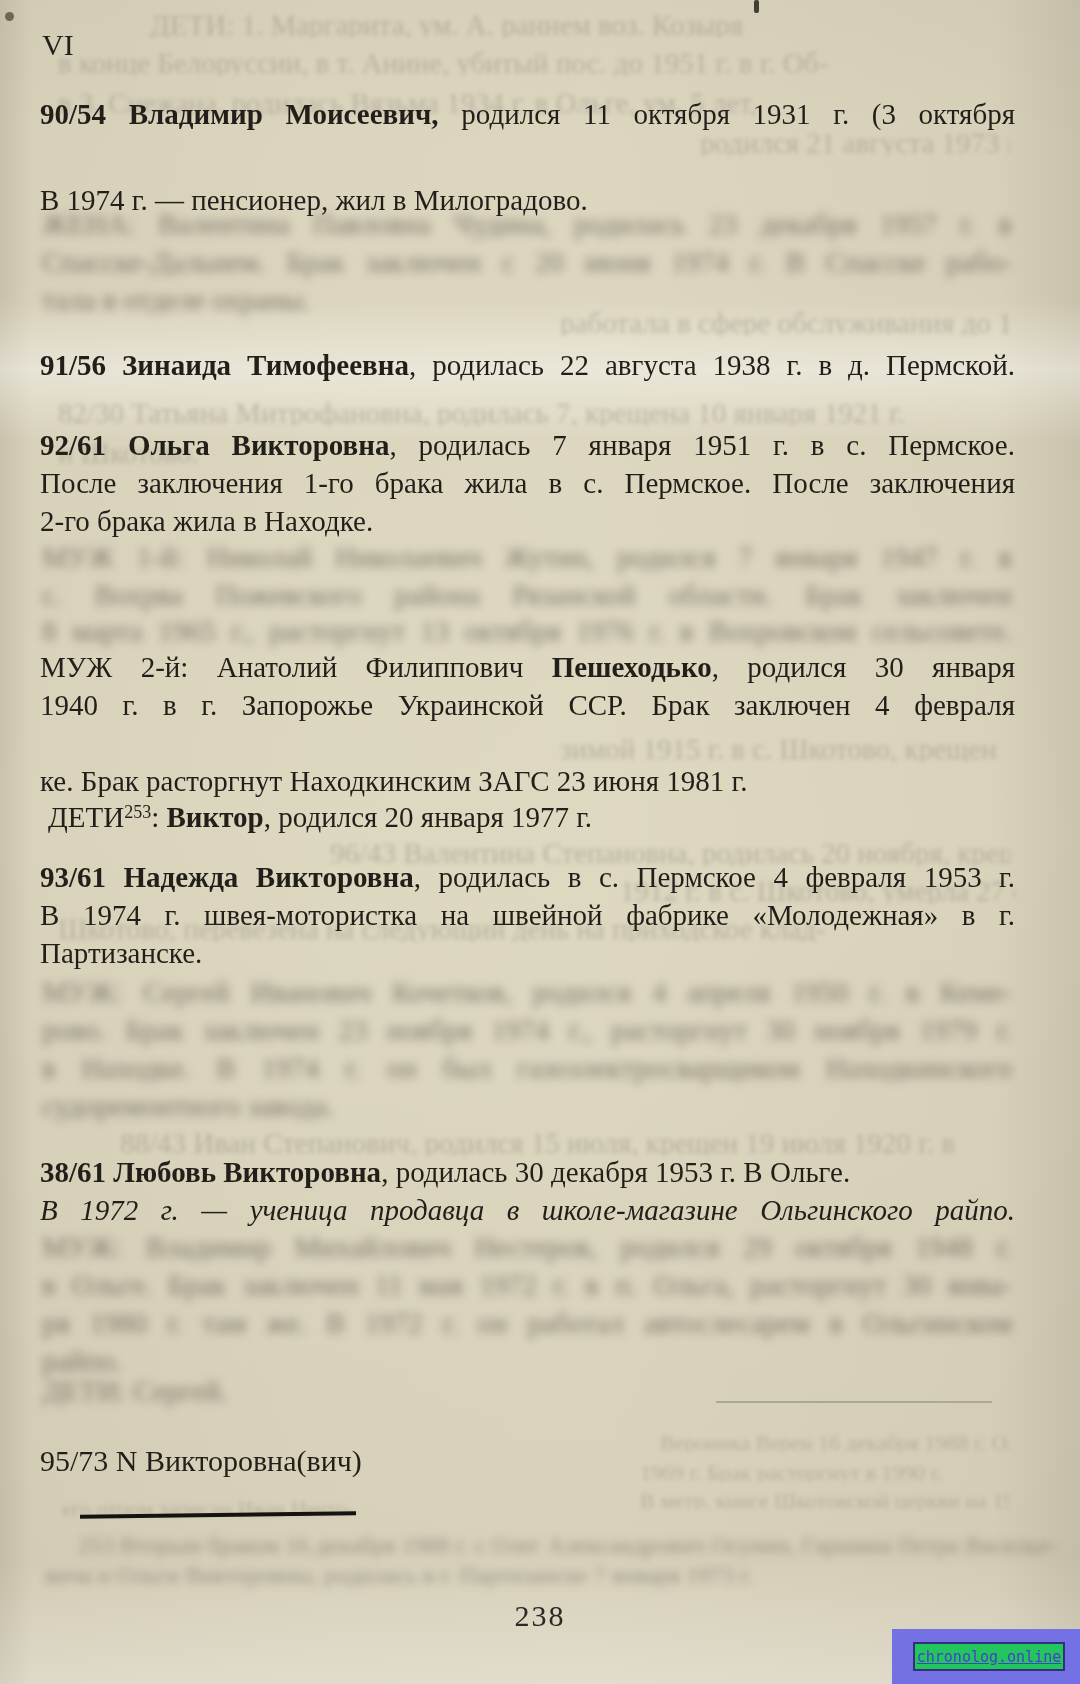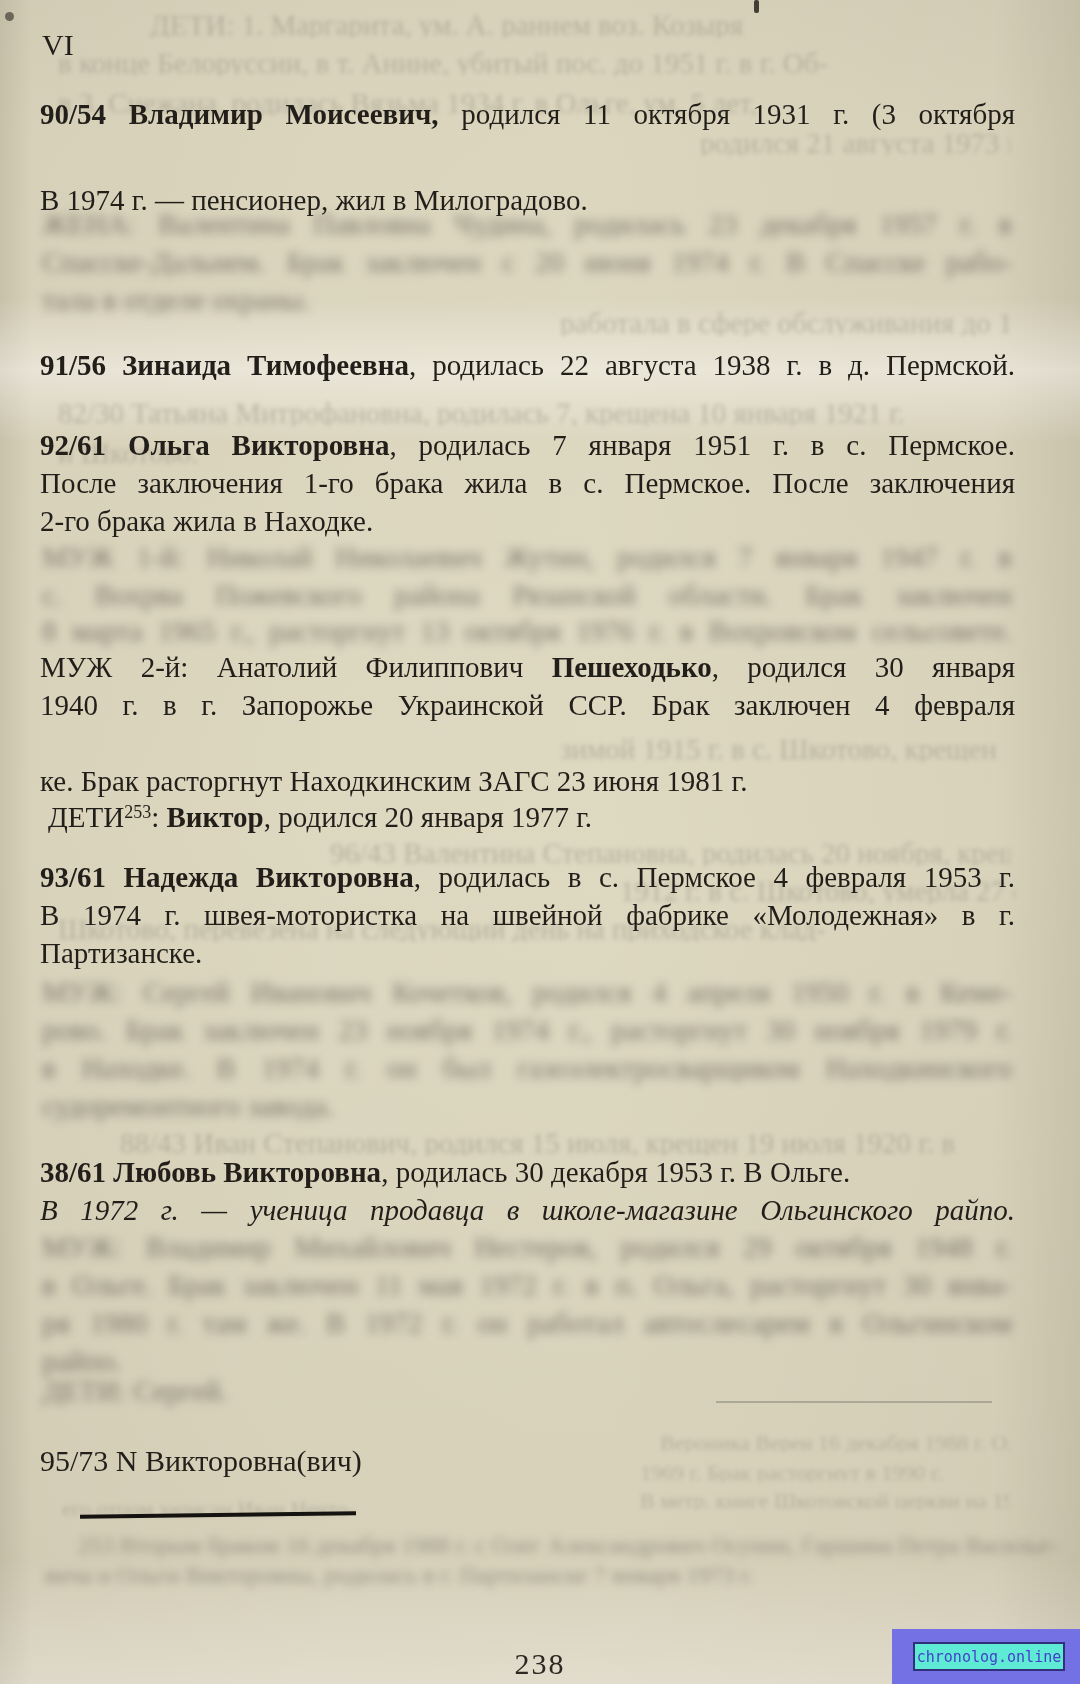--- a/index.html
+++ b/index.html
@@ -15,25 +15,25 @@
   .j{white-space:normal;text-align:justify;text-align-last:justify;height:37px;overflow:hidden;}
   .b{font-weight:bold;}
   .blur{filter:blur(5px);opacity:.62;color:#45413a;}
   .blur2{filter:blur(4px);opacity:.5;color:#55514a;font-size:24px;}
   .ghost{filter:blur(2px);opacity:.5;color:#948f80;overflow:hidden;height:30px;}
   .gsm{font-size:22px;height:26px;}
   sup{font-size:18px;line-height:0;vertical-align:9px;}
   .rule-thick{position:absolute;background:#15130f;}
   .rule-thin{position:absolute;background:#a19d8e;}
   .artifact{position:absolute;background:#443f34;}
-  .pagenum{position:absolute;left:0;top:1599px;width:1080px;text-align:center;font-size:30px;letter-spacing:2px;color:#2c2823;margin-top:48px;}
+  .pagenum{position:absolute;left:0;top:1599px;width:1080px;text-align:center;font-size:30px;letter-spacing:2px;color:#2c2823;}
   .wm-box{position:absolute;left:892px;top:1629px;width:188px;height:55px;background:#7371e3;}
-  .wm-inner{position:absolute;left:21px;top:13px;width:148px;height:25px;background:#5eead4;border:2px solid #32307a;
+  .wm-inner{position:absolute;left:21px;top:13px;width:148px;height:25px;background:#22c55e;border:2px solid #32307a;
     display:flex;align-items:center;justify-content:center;
-    font-family:"DejaVu Sans Mono","Liberation Mono",monospace;font-size:15px;color:#4540cc;}
+    font-family:"DejaVu Sans Mono","Liberation Mono",monospace;font-size:15px;color:#4540cc;text-decoration:underline;}
   .heading{font-size:30px;font-weight:normal;}
 </style>
 </head>
 <body>
 
 <div class="page">
 
   <div class="shade" style="top:300px;height:140px;background:linear-gradient(180deg,rgba(255,255,255,0),rgba(255,255,255,.4),rgba(255,255,255,0));"></div>
   <div class="shade" style="top:1560px;height:124px;background:linear-gradient(180deg,rgba(255,255,255,0),rgba(255,255,255,.3));"></div>
 

